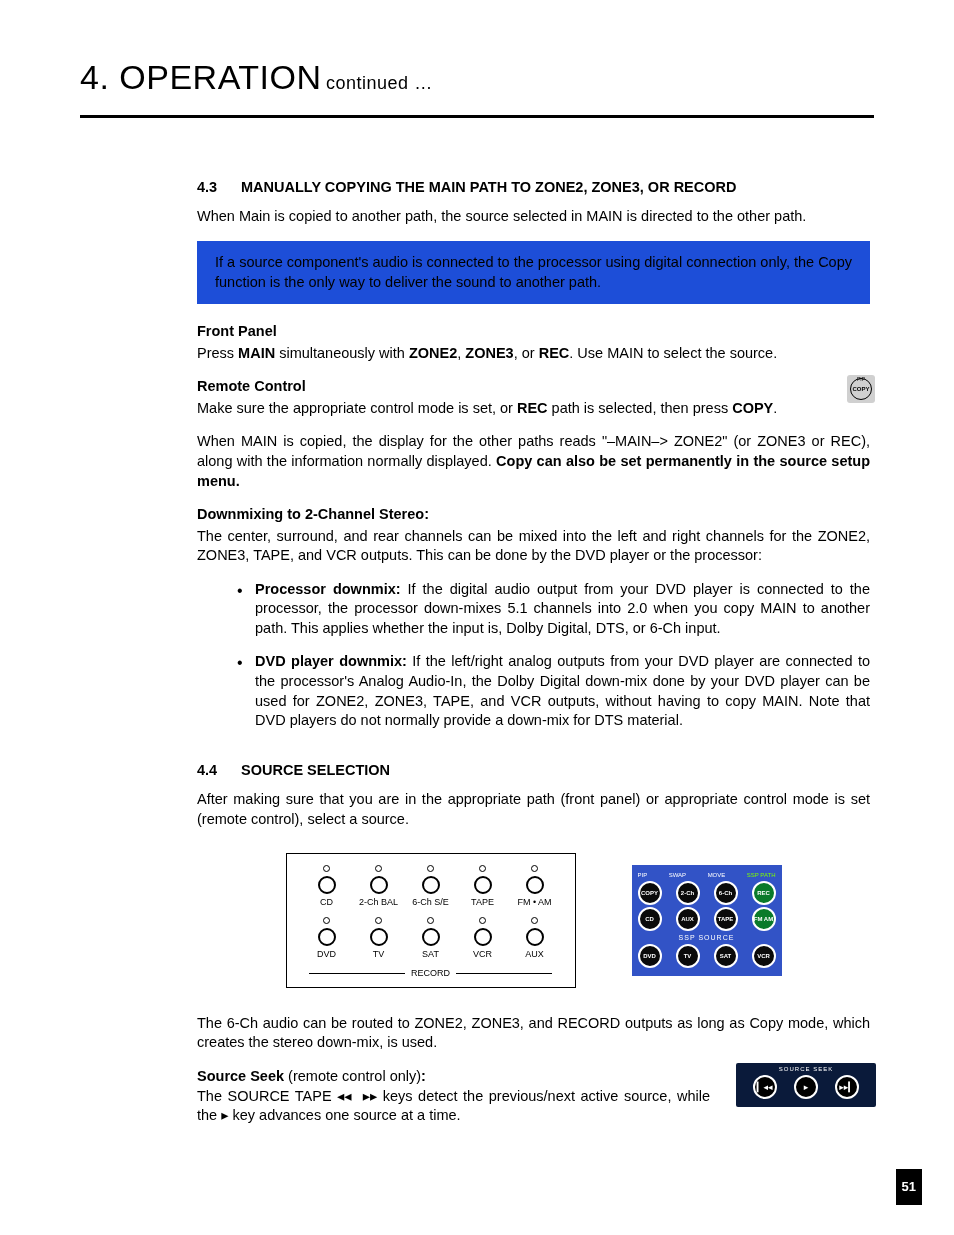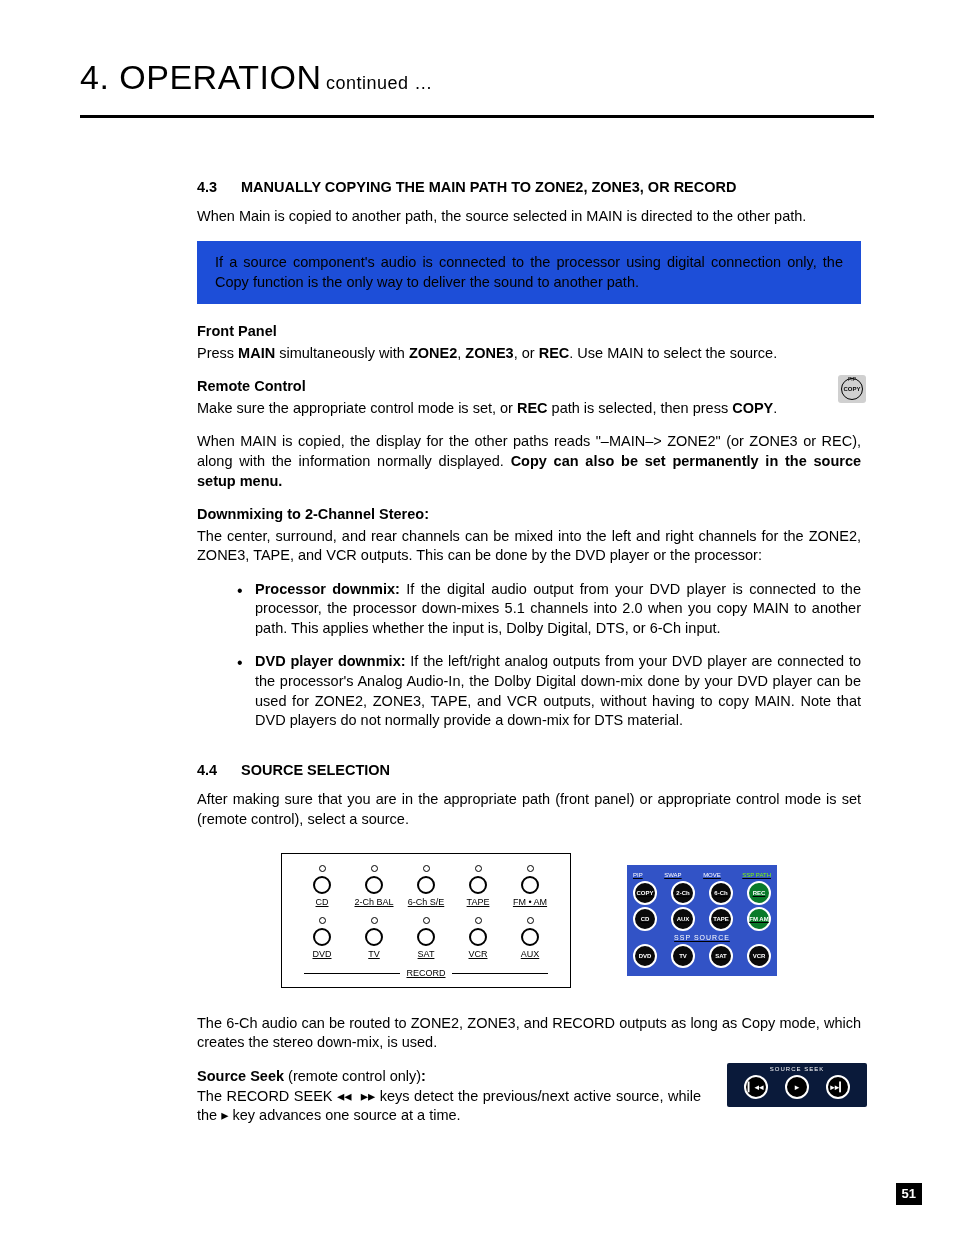--- a/index.html
+++ b/index.html
@@ -24,21 +24,21 @@
   .chapter-head .big {
     font-size: 34px;
     font-weight: 400;
   }
   .chapter-head .cont {
     font-size: 18px;
     font-weight: 400;
   }
   .content {
     margin-left: 117px;
-    margin-right: 13px;
+    margin-right: 4px;
   }
   .sec-head {
     font-weight: 700;
     margin-bottom: 10px;
     font-size: 14.5px;
   }
   .sec-head .num { display: inline-block; width: 40px; }
   p { margin-bottom: 14px; text-align: justify; }
   .callout {
     background: #1d4ed8;
@@ -77,21 +77,20 @@
   }
   .copy-icon .pip { position:absolute; top:1px; font-size:5px; }
 
   
   .diagram-row {
     display:flex;
     gap: 56px;
     justify-content: center;
     align-items:center;
     margin: 24px 0 26px 0;
-    text-decoration: underline;
   }
   .panel-diagram {
     border: 1px solid #000;
     padding: 10px 14px 8px 14px;
     font-size: 9px;
     text-align:center;
   }
   .panel-diagram table { border-collapse: collapse; }
   .panel-diagram td { width: 52px; text-align:center; vertical-align: middle; padding: 1px 0; }
   .led { width:7px;height:7px;border:1px solid #000;border-radius:50%;margin:0 auto; }
@@ -142,21 +141,21 @@
     color:#fff;font-size:9px;
   }
 
   .pagenum {
     position:absolute;
     bottom: 30px;
     right: 32px;
     background:#000;
     color:#fff;
     font-weight:700;
-    padding:2px 6px;
+    padding:9px 6px;
     font-size:13px;
   }
 </style>
 </head>
 <body>
 
 <div class="chapter-head">
   <span class="big">4. OPERATION</span>
   <span class="cont">continued …</span>
 </div>
@@ -337,21 +336,21 @@
 
   <div class="block">
     <p>The 6-Ch audio can be routed to ZONE2, ZONE3, and RECORD outputs as long as Copy mode, which creates the stereo down-mix, is used.</p>
   </div>
 
   <div class="block" style="padding-right:160px;">
     <div>
       <b>Source Seek</b><span> (remote control only)</span><b>:</b>
     </div>
     <p style="text-align:justify;">
-      <span>The RECORD SEEK </span><span>◂◂</span>&nbsp;&nbsp;<span>▸▸</span><span> keys detect the previous/next active source, while the </span><span>▸</span><span> key advances one source at a time.</span>
+      <span>The SOURCE TAPE </span><span>◂◂</span>&nbsp;&nbsp;<span>▸▸</span><span> keys detect the previous/next active source, while the </span><span>▸</span><span> key advances one source at a time.</span>
     </p>
     <div class="seek-diagram">
       <div class="lbl">SOURCE SEEK</div>
       <div class="sbtn">▎◂◂</div>
       <div class="sbtn">▸</div>
       <div class="sbtn">▸▸▎</div>
     </div>
   </div>
 
 </div>

